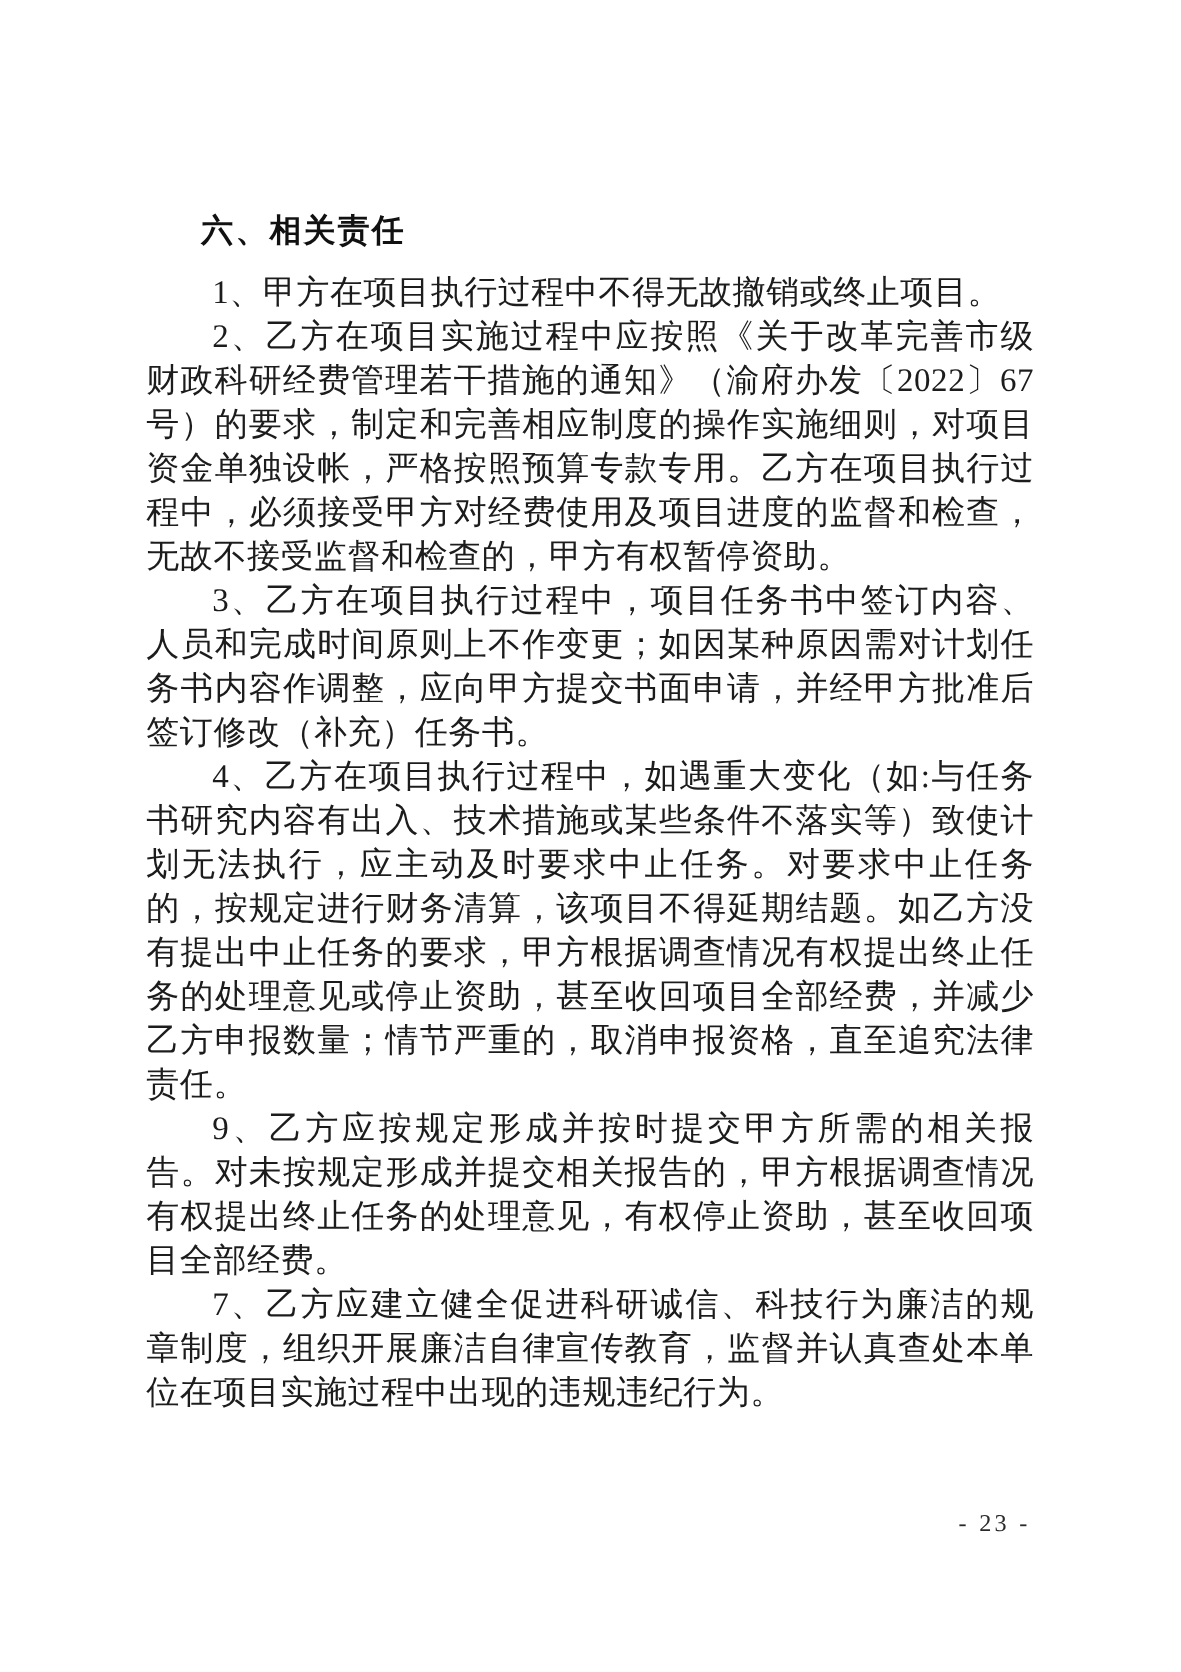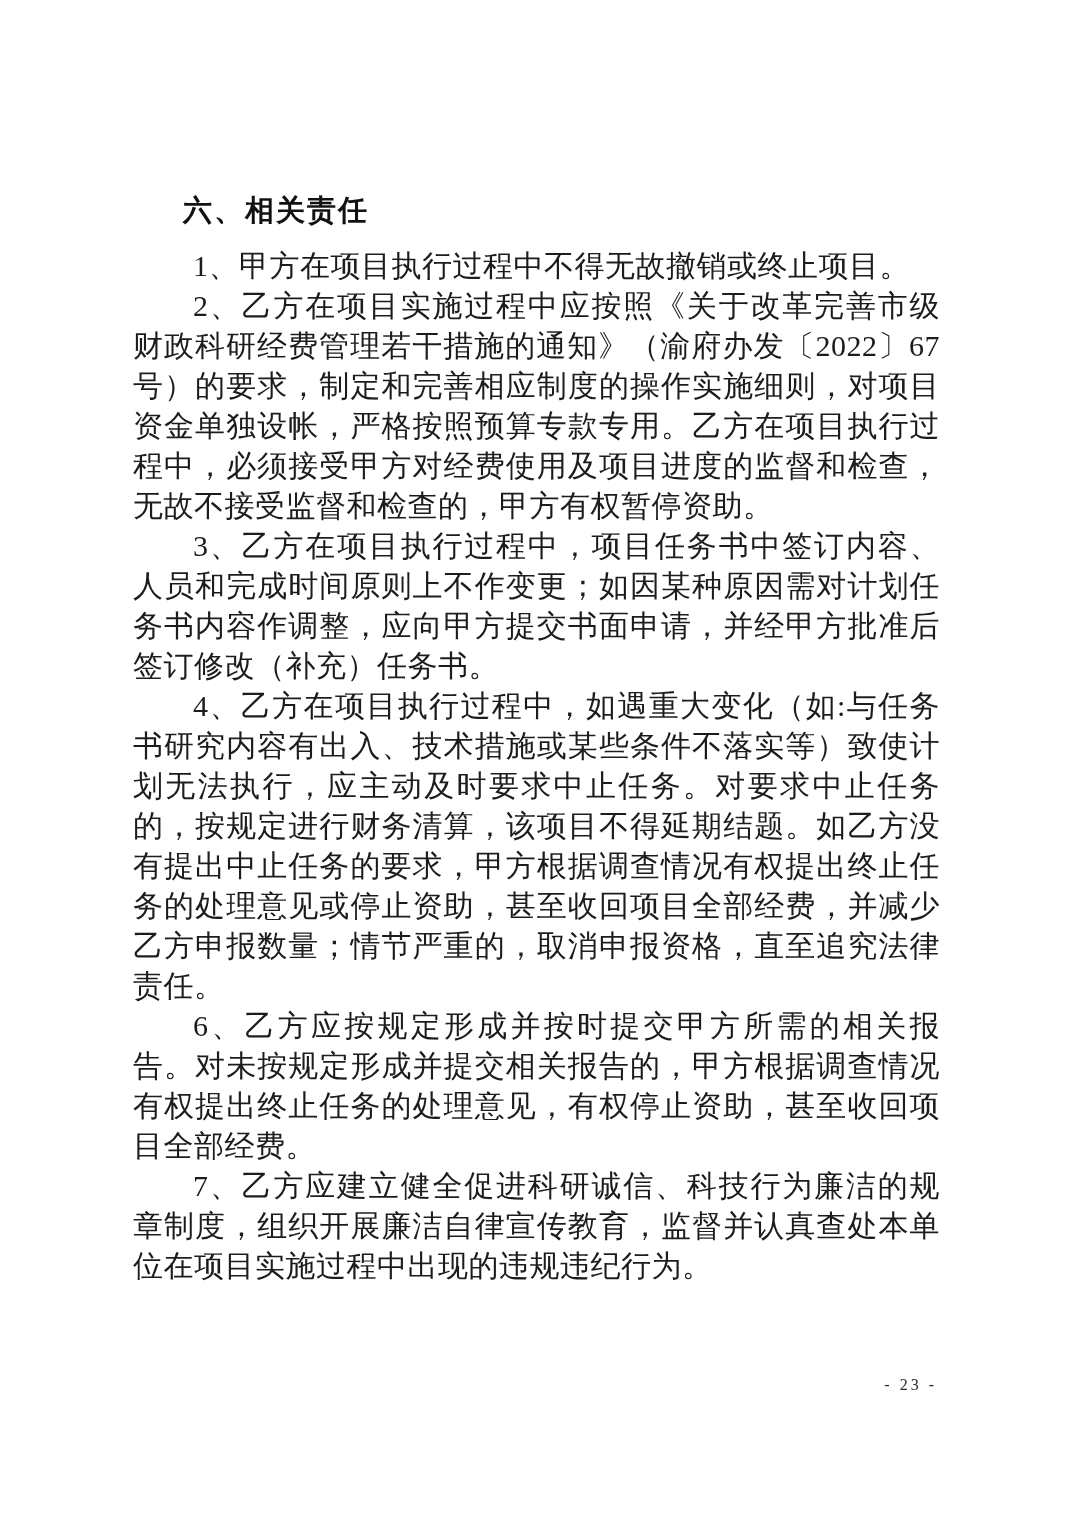--- a/index.html
+++ b/index.html
@@ -39,33 +39,33 @@
     text-align: justify;
     text-justify: inter-ideograph;
     text-indent: 2em;
     letter-spacing: 0.5px;
     word-break: break-all;
   }
   .page-number {
     position: absolute;
     top: 1372px;
     right: 137px;
-    font-size: 16px;
+    font-size: 22px;
     line-height: 26px;
     color: #2a2a2a;
     letter-spacing: 3px;
   }
 </style>
 </head>
 <body>
 
 <div class="page">
   <div class="content">
     <h1 class="heading">六、相关责任</h1>
     <p class="para">1、甲方在项目执行过程中不得无故撤销或终止项目。</p>
     <p class="para">2、乙方在项目实施过程中应按照《关于改革完善市级财政科研经费管理若干措施的通知》（渝府办发〔2022〕67 号）的要求，制定和完善相应制度的操作实施细则，对项目资金单独设帐，严格按照预算专款专用。乙方在项目执行过程中，必须接受甲方对经费使用及项目进度的监督和检查，无故不接受监督和检查的，甲方有权暂停资助。</p>
     <p class="para">3、乙方在项目执行过程中，项目任务书中签订内容、人员和完成时间原则上不作变更；如因某种原因需对计划任务书内容作调整，应向甲方提交书面申请，并经甲方批准后签订修改（补充）任务书。</p>
     <p class="para">4、乙方在项目执行过程中，如遇重大变化（如:与任务书研究内容有出入、技术措施或某些条件不落实等）致使计划无法执行，应主动及时要求中止任务。对要求中止任务的，按规定进行财务清算，该项目不得延期结题。如乙方没有提出中止任务的要求，甲方根据调查情况有权提出终止任务的处理意见或停止资助，甚至收回项目全部经费，并减少乙方申报数量；情节严重的，取消申报资格，直至追究法律责任。</p>
-    <p class="para">6、乙方应按规定形成并按时提交甲方所需的相关报告。对未按规定形成并提交相关报告的，甲方根据调查情况有权提出终止任务的处理意见，有权停止资助，甚至收回项目全部经费。</p>
+    <p class="para">9、乙方应按规定形成并按时提交甲方所需的相关报告。对未按规定形成并提交相关报告的，甲方根据调查情况有权提出终止任务的处理意见，有权停止资助，甚至收回项目全部经费。</p>
     <p class="para">7、乙方应建立健全促进科研诚信、科技行为廉洁的规章制度，组织开展廉洁自律宣传教育，监督并认真查处本单位在项目实施过程中出现的违规违纪行为。</p>
   </div>
   <div class="page-number">- 23 -</div>
 </div>
 
 </body></html>

